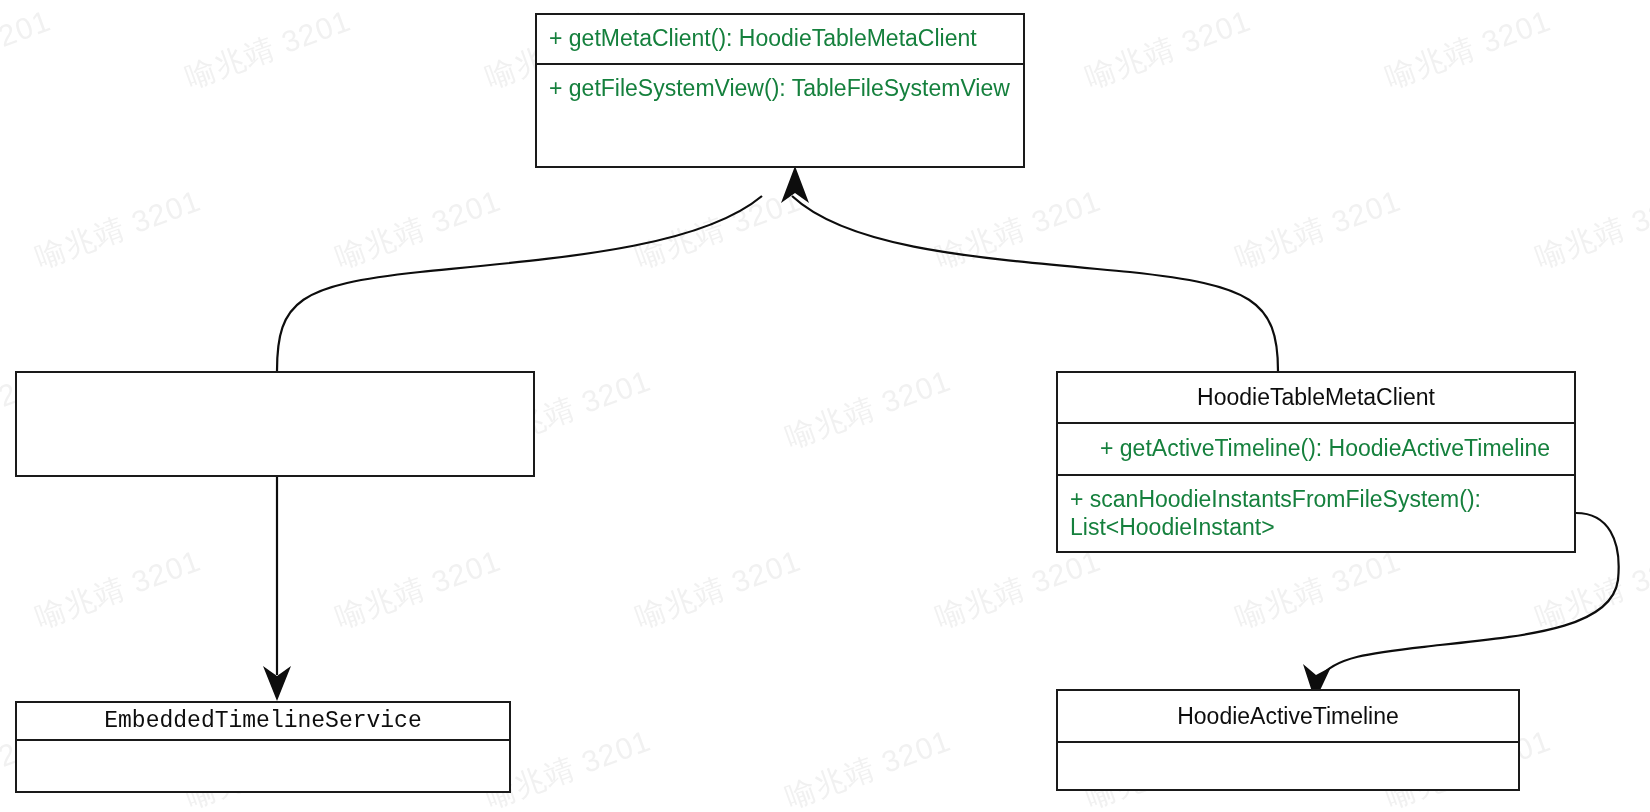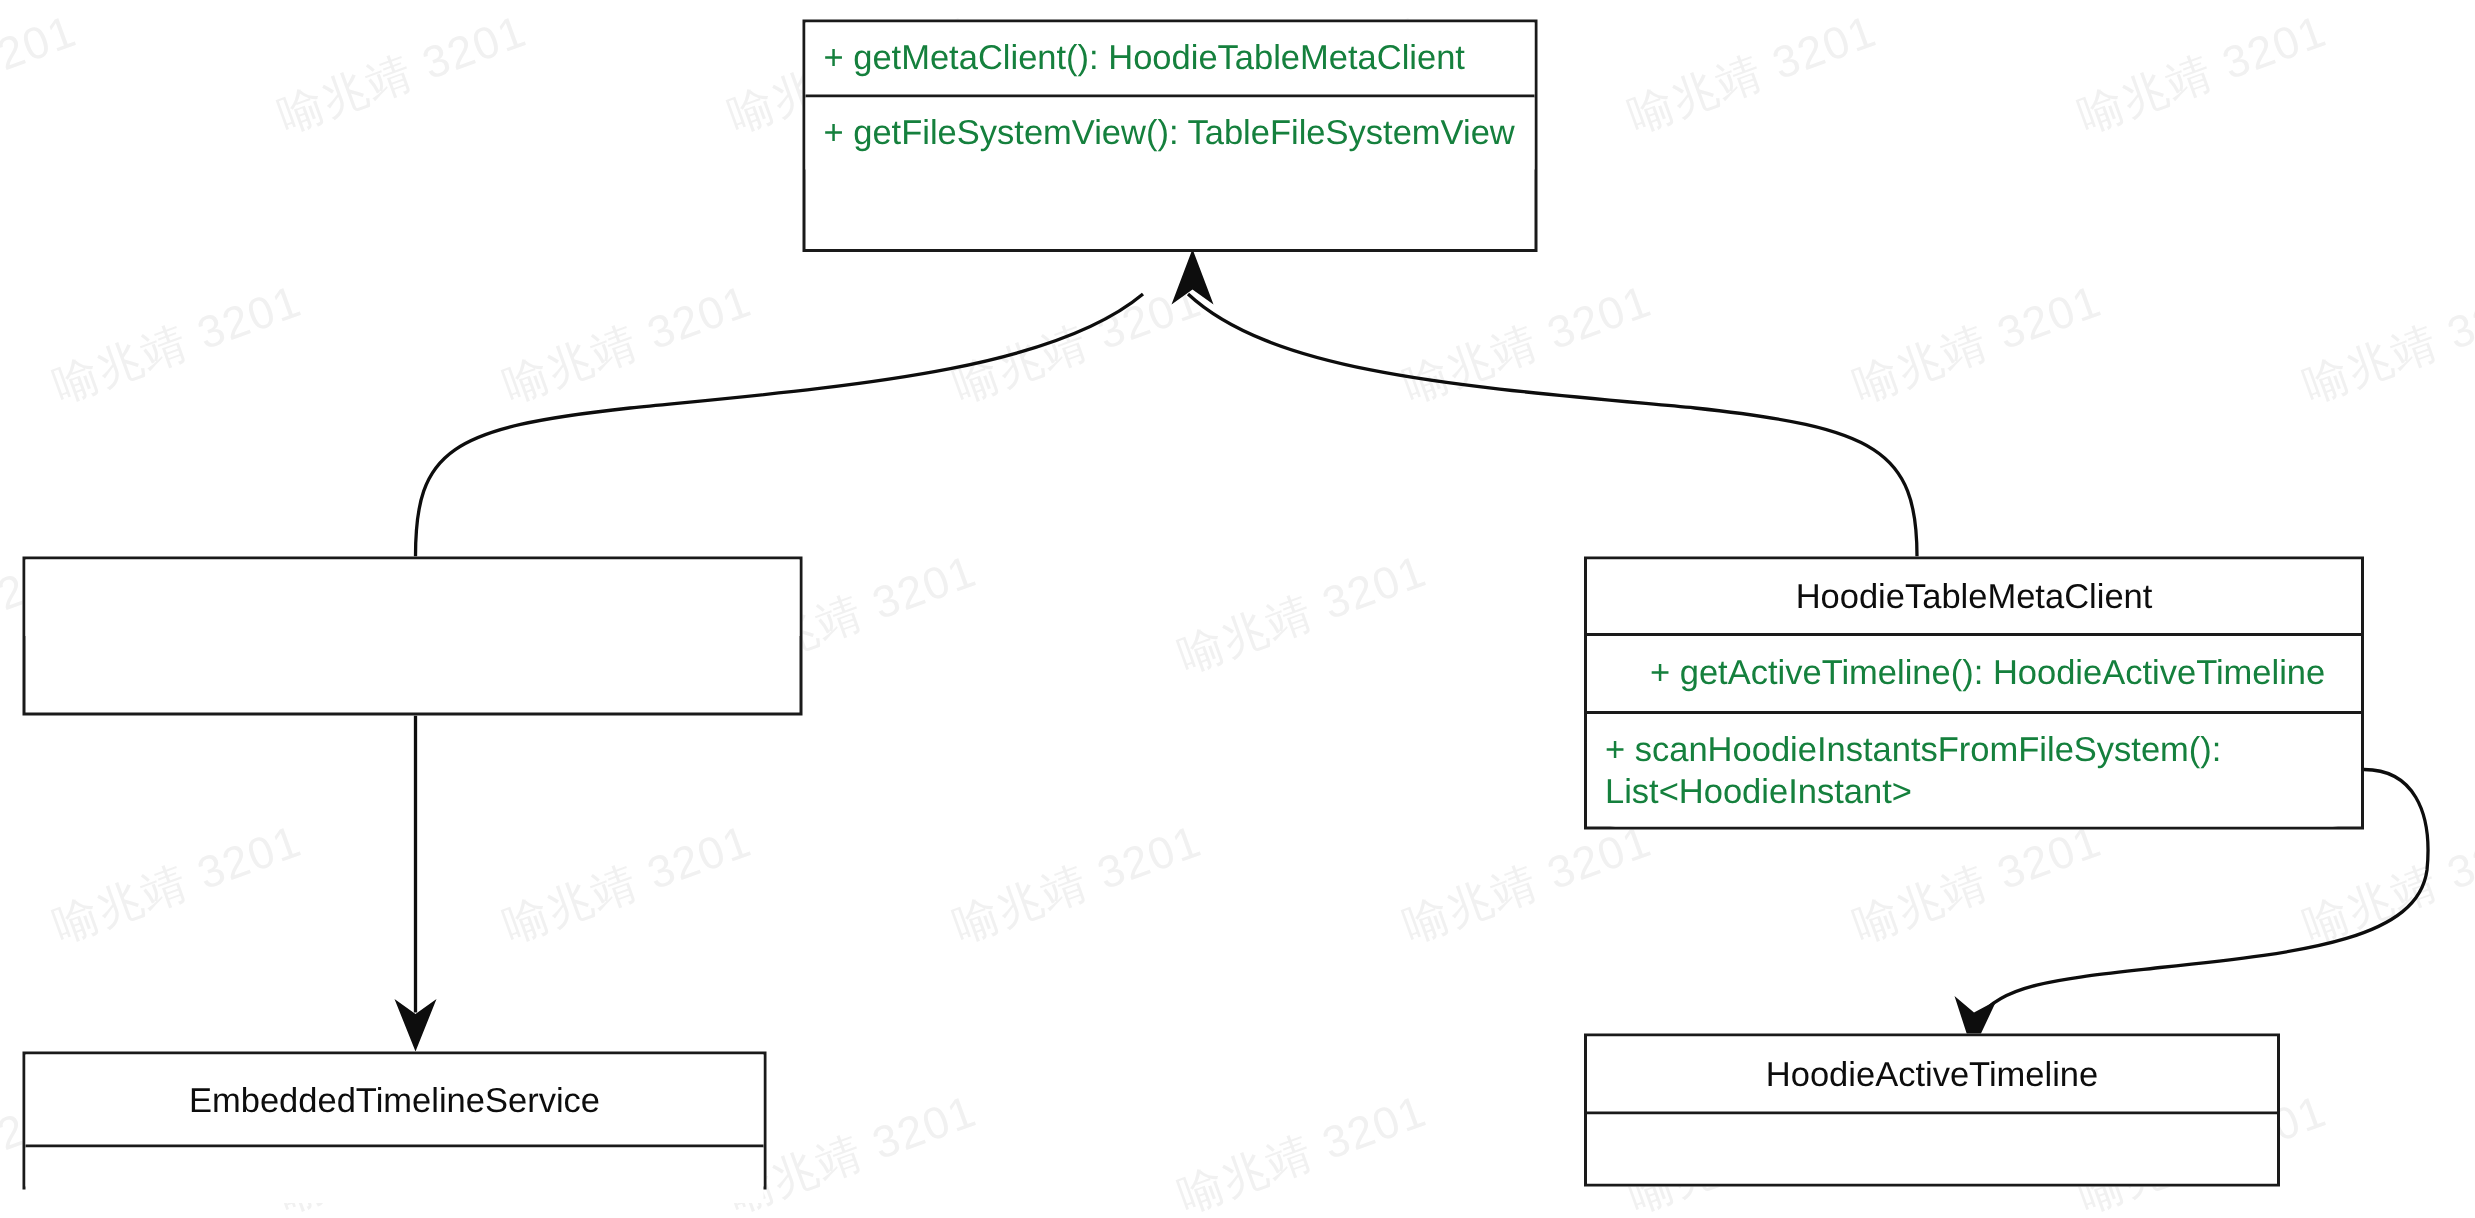--- a/index.html
+++ b/index.html
@@ -179,21 +179,21 @@
     <div class="uml-compartment with-rule" style="height:52px;padding-left:42px;">
       <span class="mtext">+ getActiveTimeline(): HoodieActiveTimeline</span>
     </div>
     <div class="uml-compartment" style="height:75px;border-radius:19px;">
       <span class="mtext">+ scanHoodieInstantsFromFileSystem():
 List&lt;HoodieInstant&gt;</span>
     </div>
   </div>
 
   <div class="uml-class" style="left:15px; top:701px; width:496px; height:92px;">
-    <div class="uml-title" style="height:62px;">EmbeddedTimelineService</div>
+    <div class="uml-title" style="height:38px;font-family:Liberation Mono, monospace;">EmbeddedTimelineService</div>
     <div class="uml-compartment empty" style="height:37px;">
       <span class="mtext"></span>
     </div>
   </div>
 
   <div class="uml-class" style="left:1056px; top:689px; width:464px; height:102px;">
     <div class="uml-title" style="height:52px;">HoodieActiveTimeline</div>
     <div class="uml-compartment empty" style="height:46px;">
       <span class="mtext"></span>
     </div>

